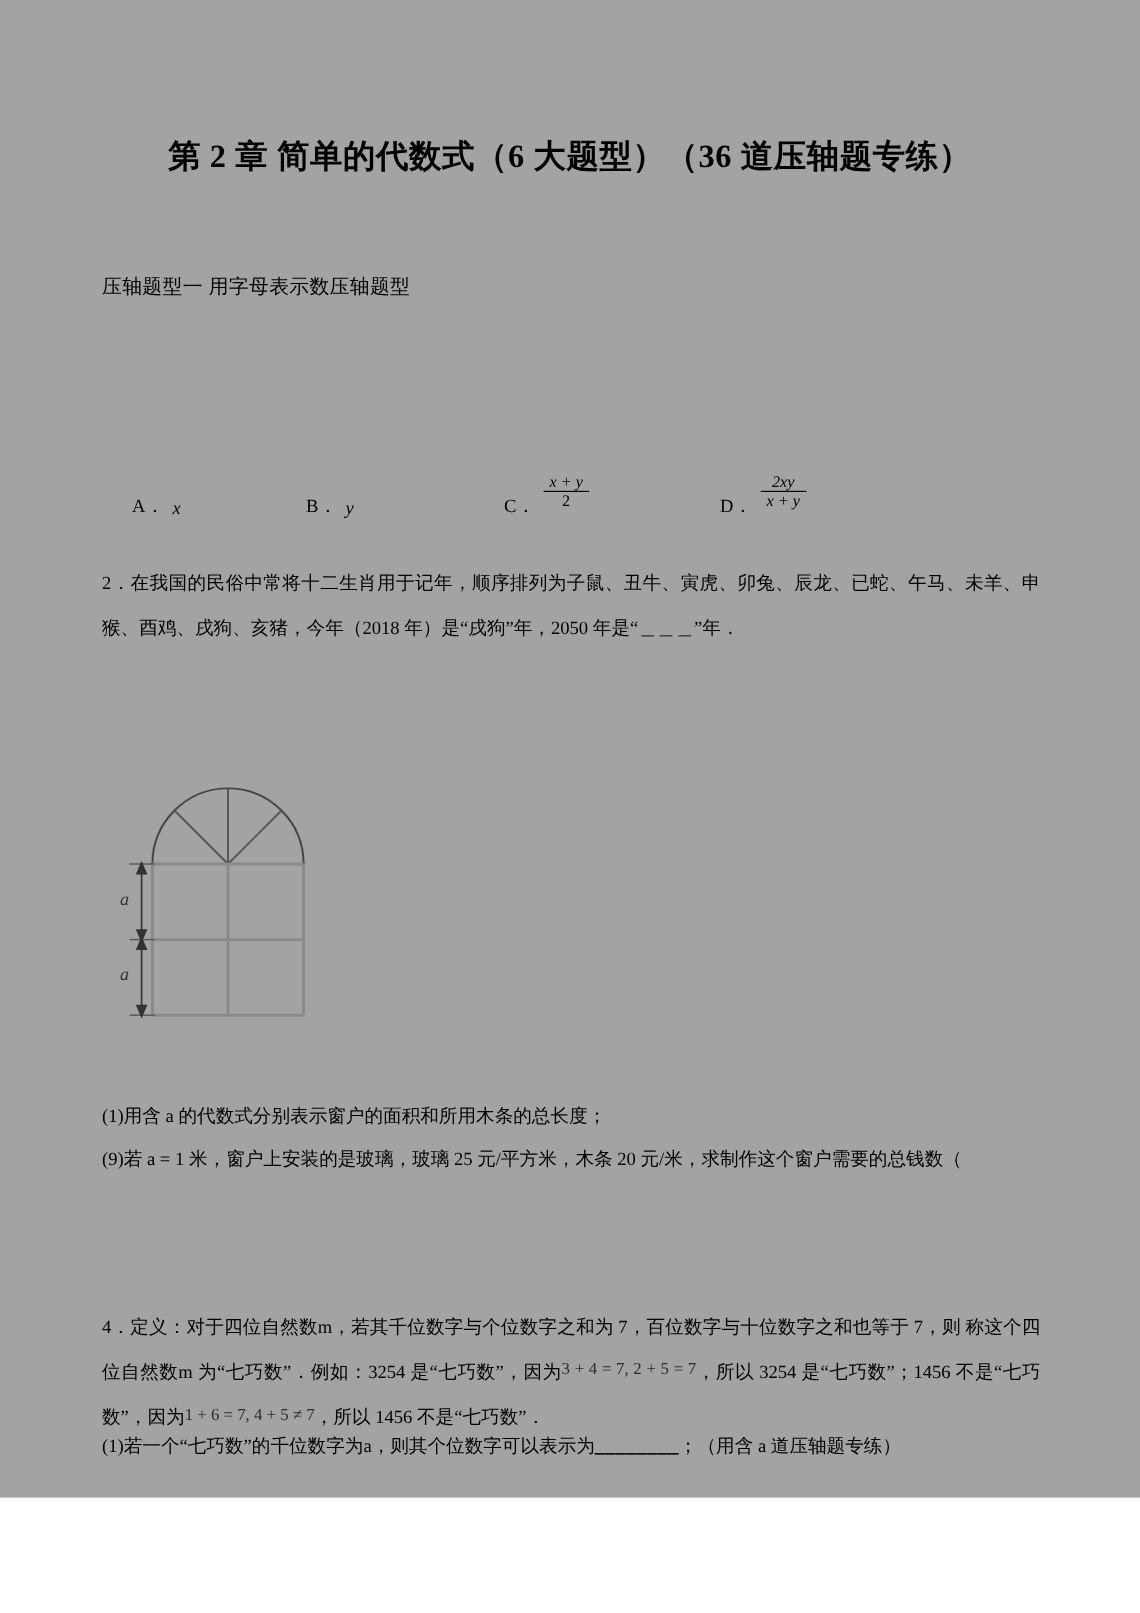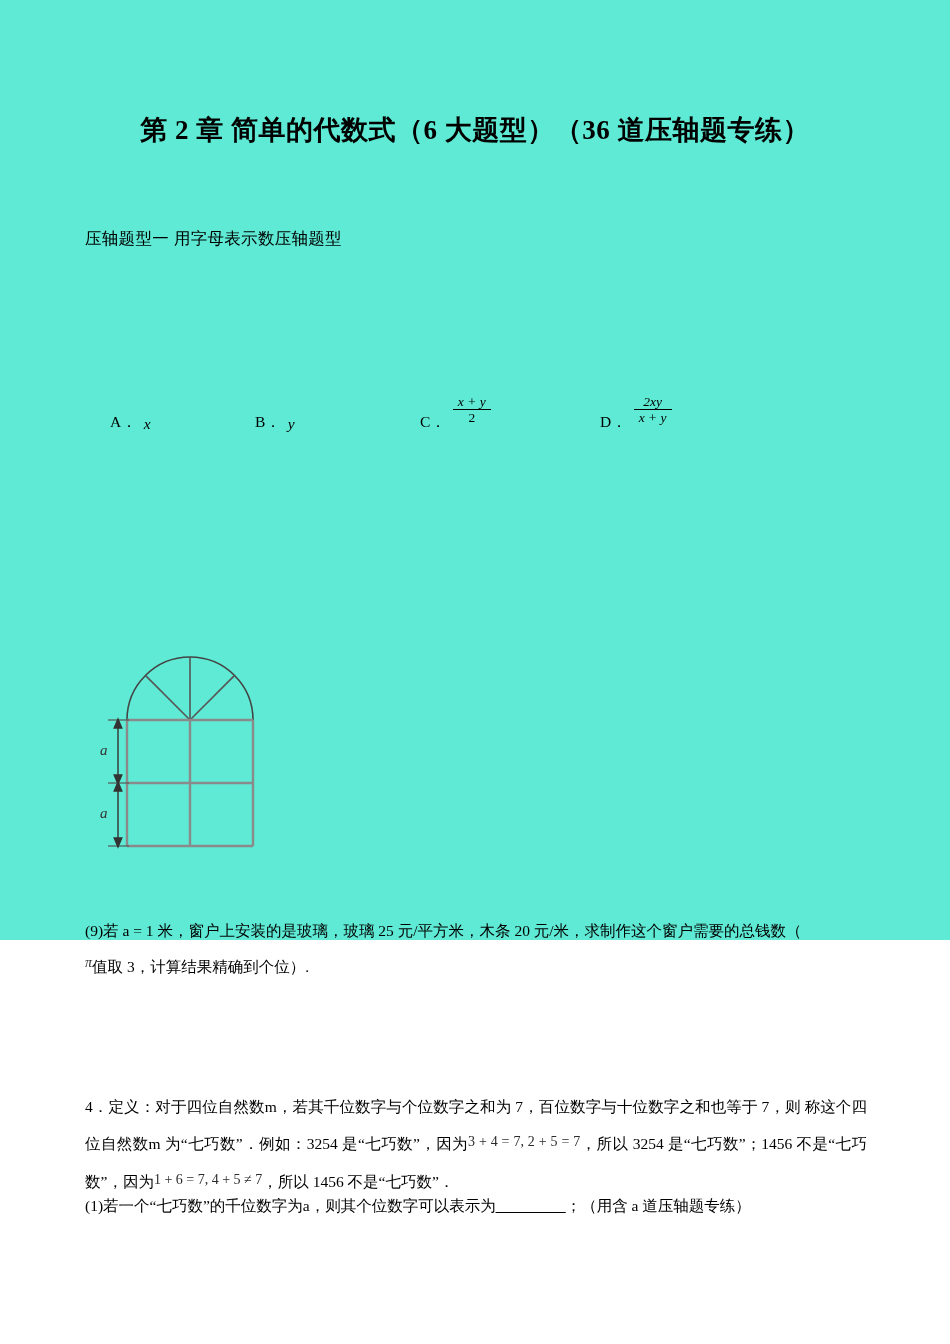--- a/index.html
+++ b/index.html
@@ -12,22 +12,22 @@
     height: 1344px;
     position: relative;
     font-family: "Liberation Serif", "DejaVu Serif", serif;
     color: #000000;
     overflow: hidden;
   }
   .page {
     position: absolute;
     left: 0; top: 0;
     width: 950px;
-    height: 940px;
-    background: #5eead4;
+    height: 1248px;
+    background: #a3a3a3;
   }
   .doc-title {
     position: absolute;
     left: 0;
     top: 112px;
     width: 950px;
     text-align: center;
     font-size: 27px;
     font-weight: bold;
     letter-spacing: 0.5px;
@@ -145,20 +145,21 @@
     </div>
     <div class="choice" style="left:490px; bottom:0px;">
       <span class="lbl">D．</span>
       <span class="frac">
         <span class="num ital">2xy</span>
         <span class="den ital">x + y</span>
       </span>
     </div>
   </div>
 
+  <div class="body-block q2">2．在我国的民俗中常将十二生肖用于记年，顺序排列为子鼠、丑牛、寅虎、卯兔、辰龙、已蛇、午马、未羊、申猴、酉鸡、戌狗、亥猪，今年（2018 年）是“戌狗”年，2050 年是“＿＿＿”年．</div>
 
 
   <div class="figure">
     <svg width="250" height="250" viewBox="0 0 250 250" xmlns="http://www.w3.org/2000/svg">
 
       <path d="M 27 70 A 63 63 0 0 1 153 70" fill="none" stroke="#444444" stroke-width="1.6"></path>
 
       <line x1="90" y1="70" x2="90" y2="7" stroke="#555555" stroke-width="1.6"></line>
       <line x1="90" y1="70" x2="45.4" y2="25.4" stroke="#555555" stroke-width="1.6"></line>
       <line x1="90" y1="70" x2="134.6" y2="25.4" stroke="#555555" stroke-width="1.6"></line>
@@ -181,25 +182,23 @@
         <line x1="18" y1="137" x2="18" y2="192"></line>
         <polygon points="18,132 14.2,141 21.8,141"></polygon>
         <polygon points="18,197 14.2,188 21.8,188"></polygon>
       </g>
     </svg>
     <span class="fig-label" style="left:0px; top:92px;">a</span>
     <span class="fig-label" style="left:0px; top:155px;">a</span>
   </div>
 
   <div class="body-block q3b">
+    <div>(1)用含 a 的代数式分别表示窗户的面积和所用木条的总长度；</div>
     <div>
       <span>(9)若 a = 1 米，窗户上安装的是玻璃，玻璃 25 元/平方米，木条 20 元/米，求制作这个窗户需要的总钱数（</span>
-    </div>
-    <div>
-      <span class="pi-raise">π</span><span>值取 3，计算结果精确到个位）.</span>
     </div>
   </div>
 
   <div class="body-block q4">
     <span>4．定义：对于四位自然数m，若其千位数字与个位数字之和为 7，百位数字与十位数字之和也等于 7，则</span>
     <span>称这个四位自然数m 为“七巧数”．例如：3254 是“七巧数”，因为</span><span class="inline-math">3 + 4 = 7, 2 + 5 = 7</span><span>，所以 3254 是“七</span><span>巧数”；1456 不是“七巧数”，因为</span><span class="inline-math">1 + 6 = 7, 4 + 5 ≠ 7</span><span>，所以 1456 不是“七巧数”．</span>
   </div>
 
   <div class="body-block q4b">
     <span>(1)若一个“七巧数”的千位数字为a，则其个位数字可以表示为</span><span class="blank-u">________</span><span>；（用含 a 道压轴题专练）</span>

